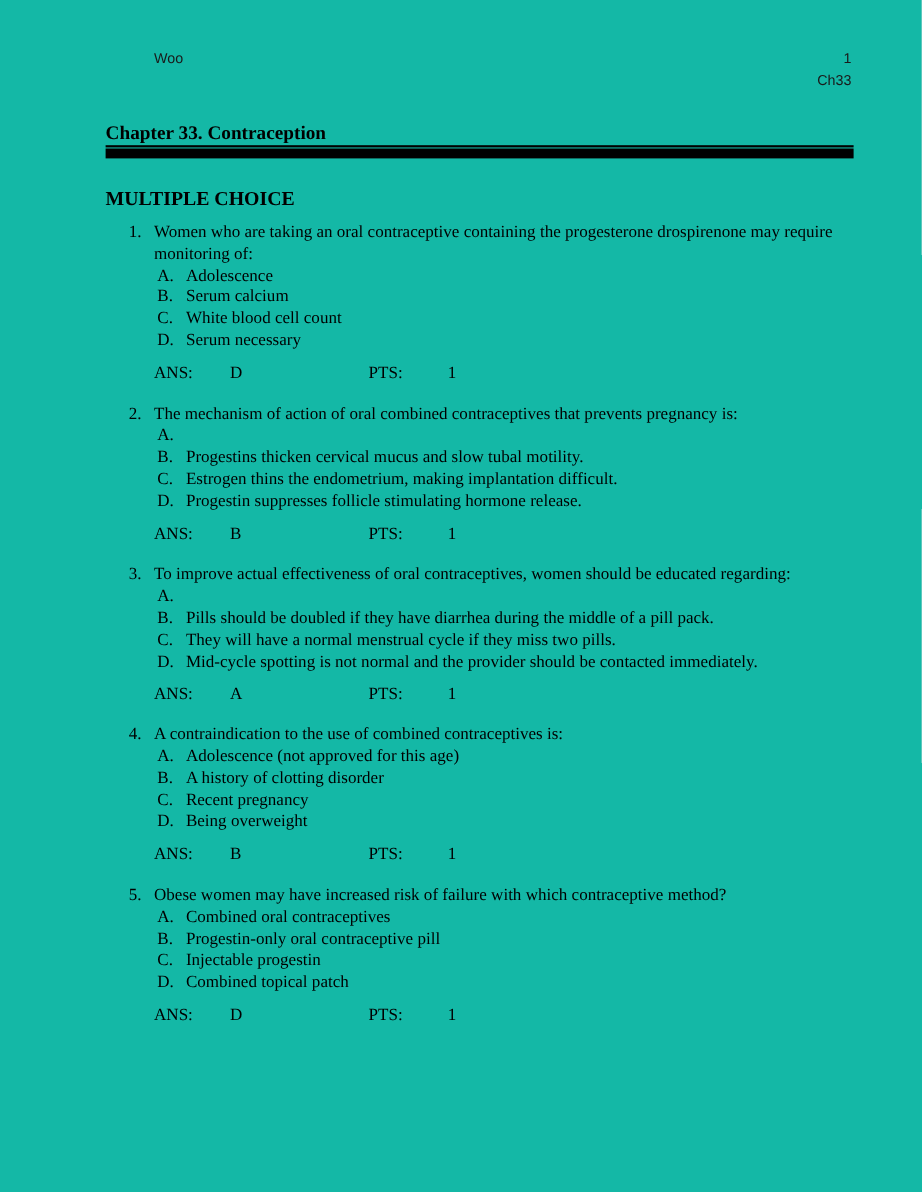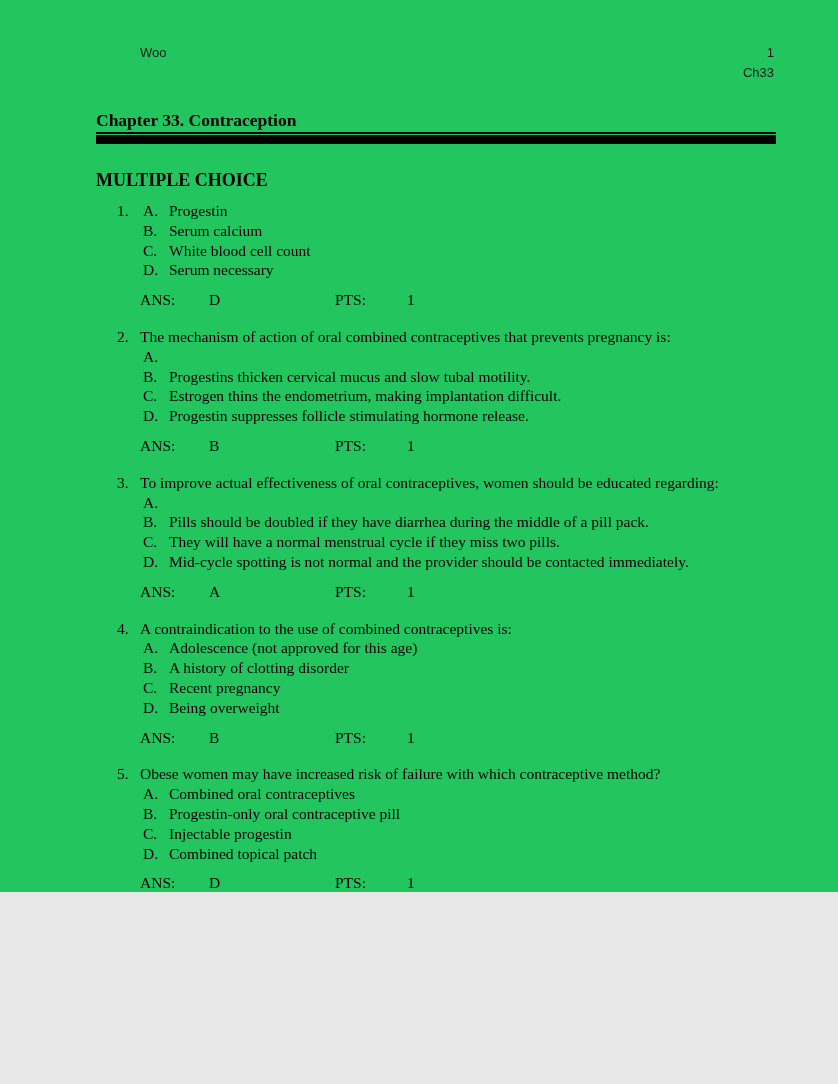--- a/index.html
+++ b/index.html
@@ -3,22 +3,22 @@
 <meta charset="utf-8">
 <style>
   * { box-sizing: border-box; margin: 0; padding: 0; }
   html, body { background: #e8e8e8; }
   body {
     width: 838px; height: 1084px;
     font-family: "Liberation Serif", serif;
     color: #000;
   }
   .page {
-    width: 838px; height: 892px;
-    background: #22c55e;
+    width: 838px; height: 1084px;
+    background: #14b8a6;
     position: relative;
     overflow: hidden;
   }
   
   .page-header {
     display: flex;
     justify-content: space-between;
     margin: 43px 64px 0 140px;
     font-family: "Liberation Sans", sans-serif;
     font-size: 13px;
@@ -100,24 +100,25 @@
     <div class="chapter-title">Chapter 33. Contraception</div>
     <div class="title-bar"></div>
   </div>
 
   <div class="section-heading">MULTIPLE CHOICE</div>
 
   <div class="mc-list" id="question-list">
   <div class="question">
     <span class="qnum">1.</span>
     <div class="qbody">
-      <div class="options">
-  <div class="option">
-    <span class="opt-letter">A.</span>
-    <span class="opt-text">Progestin</span>
+      <div class="qtext">Women who are taking an oral contraceptive containing the progesterone drospirenone may require monitoring of:</div>
+      <div class="options">
+  <div class="option">
+    <span class="opt-letter">A.</span>
+    <span class="opt-text">Adolescence</span>
   </div>
 
   <div class="option">
     <span class="opt-letter">B.</span>
     <span class="opt-text">Serum calcium</span>
   </div>
 
   <div class="option">
     <span class="opt-letter">C.</span>
     <span class="opt-text">White blood cell count</span>

